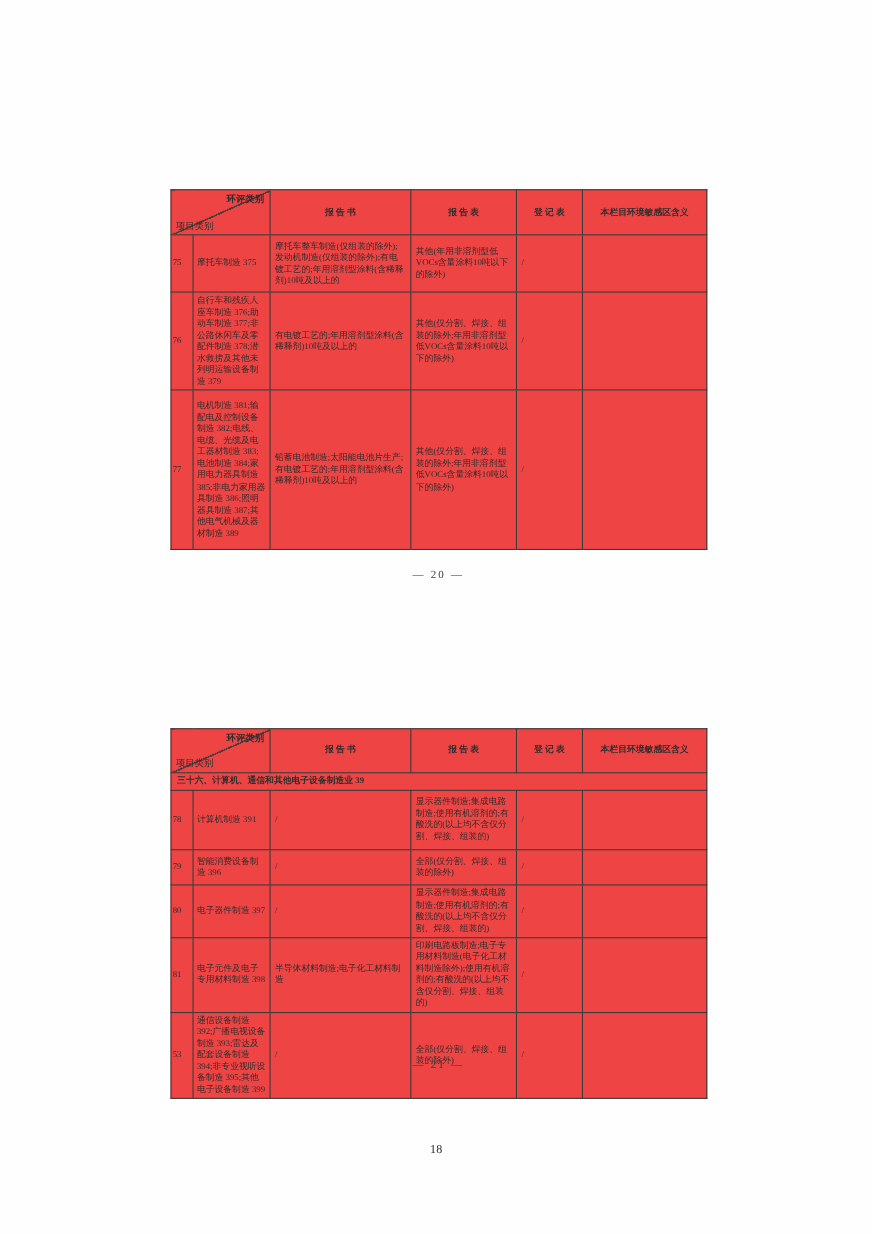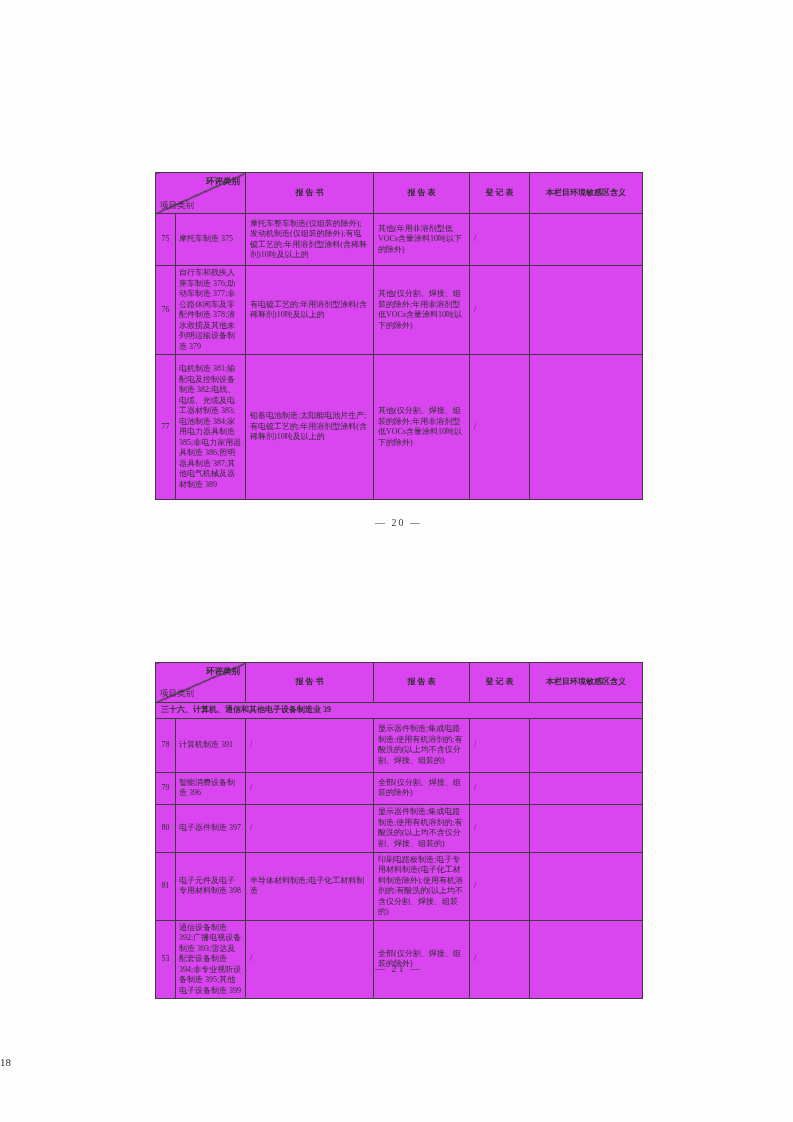--- a/index.html
+++ b/index.html
@@ -12,21 +12,21 @@
   .sheet { position:relative; width:793px; height:1122px; background:#fefefe; overflow:hidden; }
 
   .tbl-wrap { position:absolute; left:155px; width:487px; }
   #table-0 { top:172px; }
   #table-1 { top:662px; }
 
   table.cls-table {
     width:487px;
     border-collapse:collapse;
     table-layout:fixed;
-    background:#d946ef;
+    background:#ef4444;
   }
   table.cls-table th, table.cls-table td {
     border:1px solid #3c3c3c;
     vertical-align:middle;
     font-size:8px;
     line-height:10.5px;
     color:#2e2e2e;
     overflow:hidden;
   }
   #table-0 thead tr { height:41px; }
@@ -42,21 +42,21 @@
     padding:0;
     background-image:linear-gradient(to bottom right,
       transparent calc(50% - 0.7px),
       #3c3c3c calc(50% - 0.7px),
       #3c3c3c calc(50% + 0.7px),
       transparent calc(50% + 0.7px));
   }
   th.diag .diag-top { position:absolute; top:3px; right:5px; font-size:8.5px; font-weight:bold; }
   th.diag .diag-bottom { position:absolute; bottom:3px; left:4px; font-size:8.5px; font-weight:normal; }
 
-  td.num-cell { text-align:center; padding:1px; }
+  td.num-cell { padding:1px; }
   td.cat-cell { text-align:left; padding:2px 3px; }
   td.text-cell { text-align:left; padding:2px 4px; }
   td.section-cell {
     text-align:left;
     font-weight:bold;
     padding:2px 5px;
     font-size:8.5px;
   }
 
   .pagenum {
@@ -68,23 +68,23 @@
     color:#3a3a3a;
     letter-spacing:2px;
   }
   #pagenum-0 { top:517px; }
   #pagenum-1 { top:963px; }
 
   .footer-num {
     position:absolute;
     top:1039px;
     left:0; width:793px;
+    text-align:center;
     font-size:11px;
     color:#2e2e2e;
-    margin-top:17px;
   }
 </style>
 </head>
 <body>
 
 <div class="sheet">
 
   <div class="tbl-wrap" id="table-0">
     <table class="cls-table">
       <colgroup>

